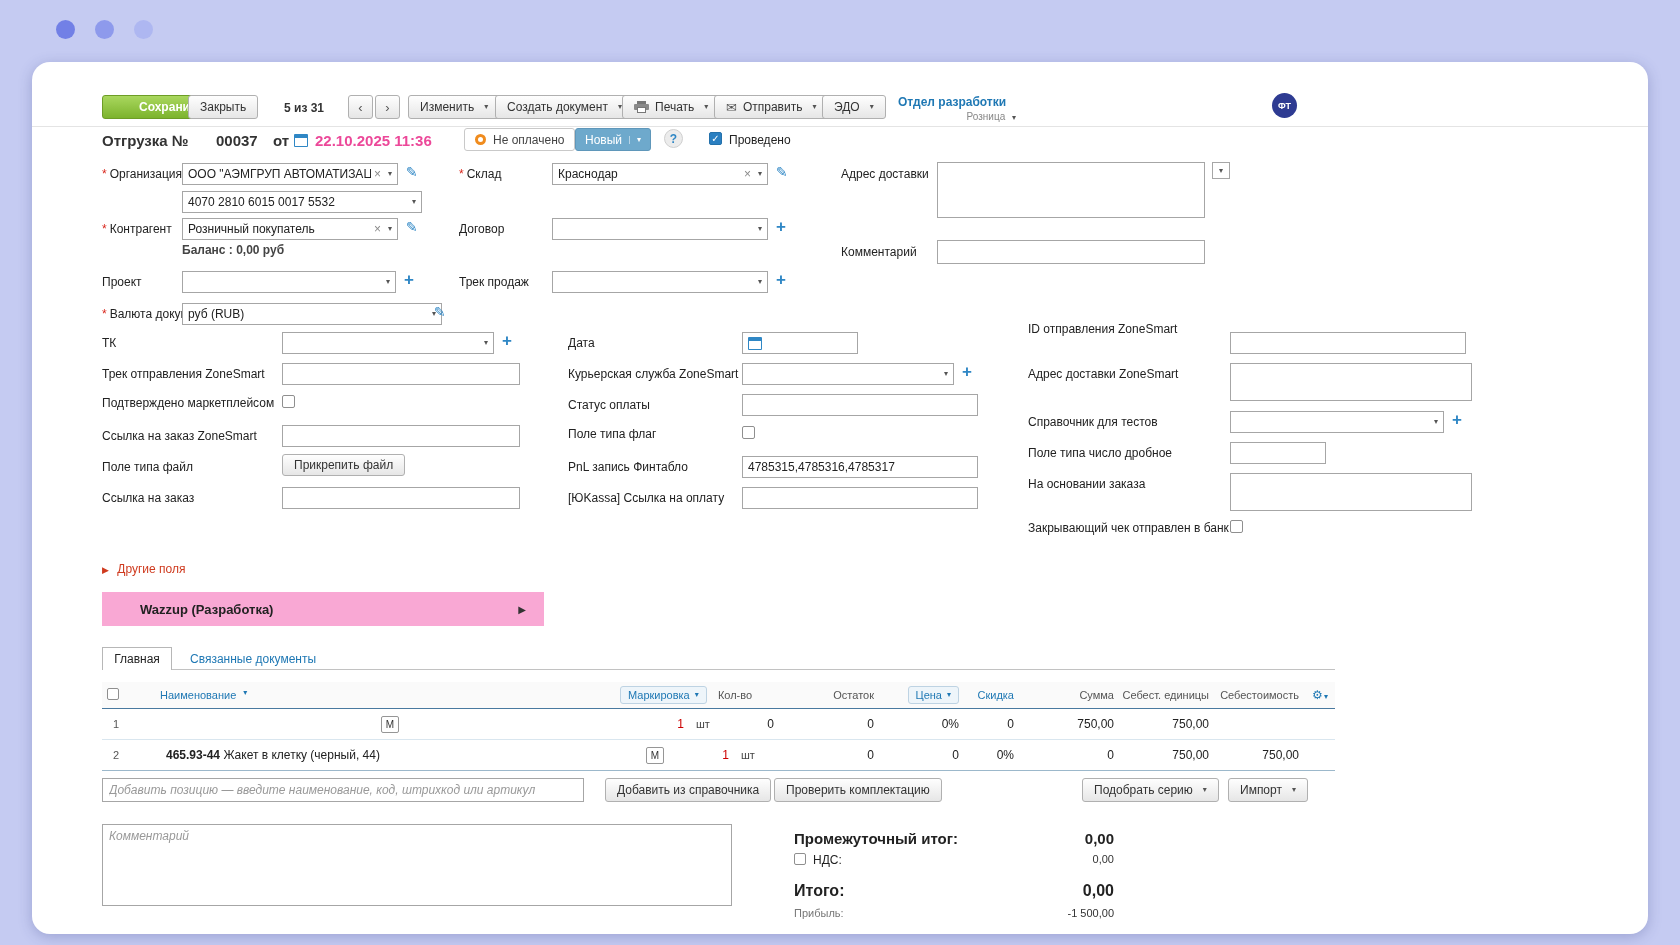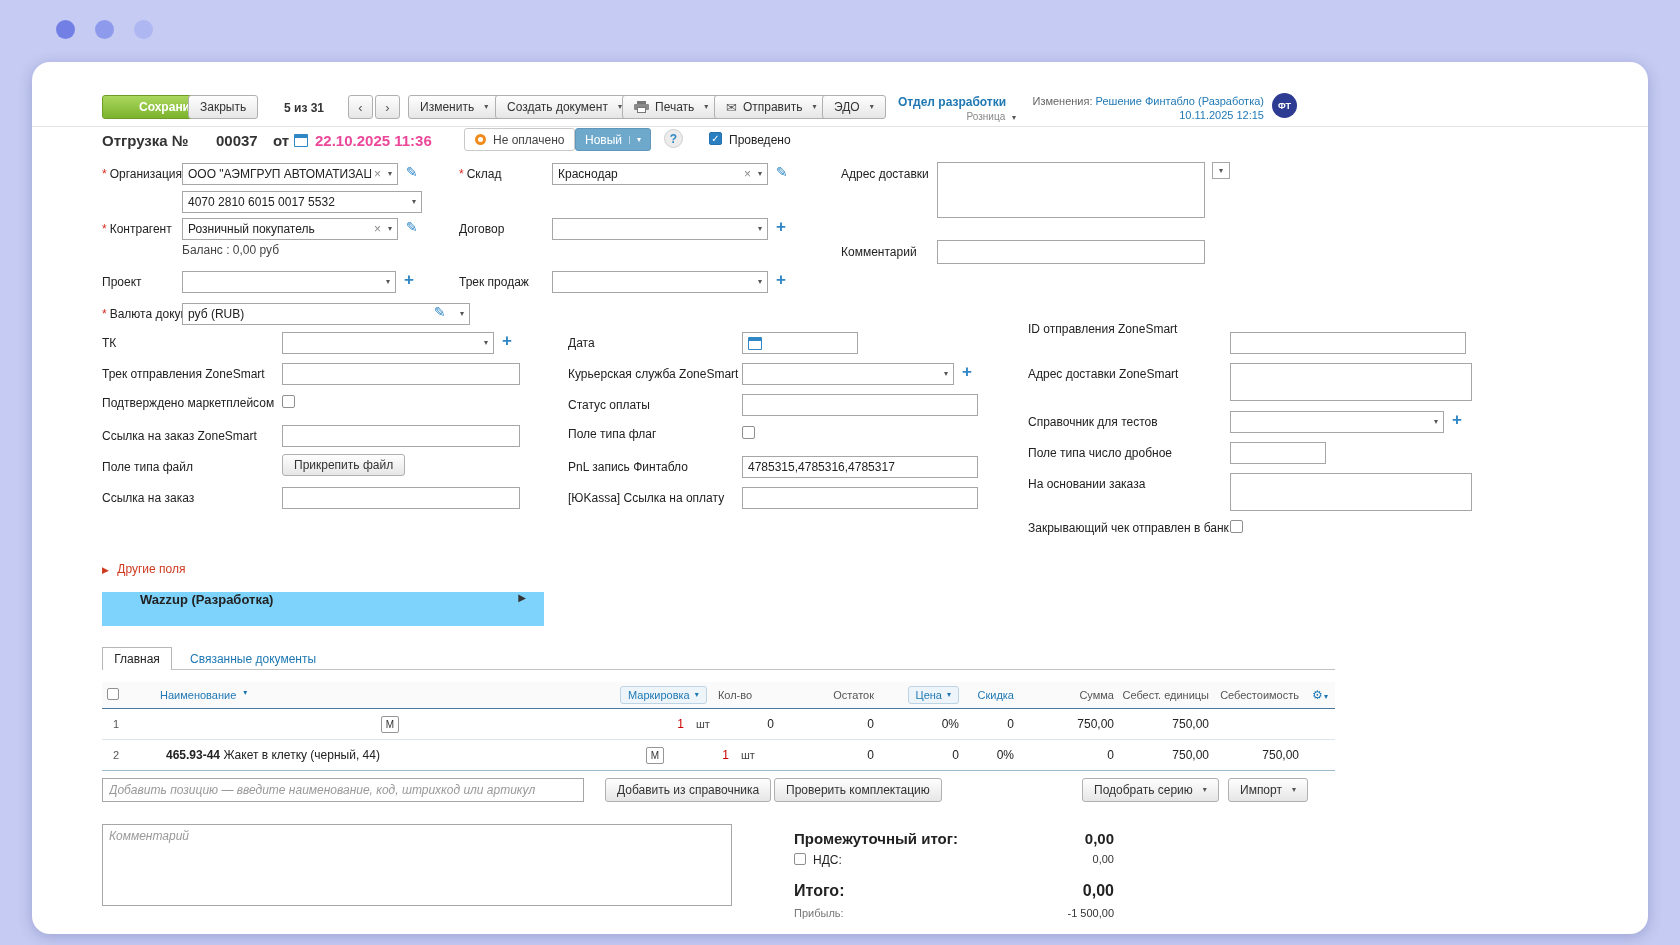--- a/index.html
+++ b/index.html
@@ -36,21 +36,21 @@
               display:inline-flex; align-items:center; gap:7px; padding:0 10px; font-size:12px; color:#444; }
   .orange-circle { width:11px; height:11px; border-radius:50%; border:3px solid #f08c1e; background:#fff; }
   .state-btn { position:absolute; height:23px; background:#6ea9cc; border:1px solid #5f97ba; border-radius:3px;
                color:#fff; font-size:12px; display:inline-flex; align-items:center; padding:0 9px; gap:7px; cursor:pointer; }
   .state-btn .dcaret { color:#fff; border-left:1px solid rgba(255,255,255,.5); padding-left:7px; }
   .avatar { position:absolute; width:25px; height:25px; border-radius:50%; background:#2e3b92; color:#fff;
             font-size:9px; font-weight:bold; display:flex; align-items:center; justify-content:center; cursor:pointer; }
   input.real, textarea.real { position:absolute; border:1px solid #a6a6a6; font-family:inherit; font-size:12px;
             padding:4px 6px; color:#222; outline:none; background:#fff; resize:none; }
   input.real::placeholder, textarea.real::placeholder { color:#999; font-style:italic; }
-  .panel { position:absolute; background:#7dd3fc; display:flex; cursor:pointer; }
+  .panel { position:absolute; background:#f9a8d4; display:flex; align-items:center; cursor:pointer; }
   .tab-active { position:absolute; background:#fff; border:1px solid #b7b7b7; border-bottom:none;
                 font-size:12px; color:#222; display:flex; align-items:center; justify-content:center; z-index:2; }
   .hline { position:absolute; height:1px; background:#c2c2c2; }
   .tbl { position:absolute; left:70px; top:620px; width:1233px; }
   .grid { display:grid; grid-template-columns:28px 30px 460px 70px 45px 45px 100px 85px 55px 100px 95px 90px 30px; align-items:center; }
   .thead { height:27px; background:#fafafa; border-bottom:1px solid #49799f; font-size:11px; color:#555; }
   .trow { height:31px; border-bottom:1px solid #d9e6ef; font-size:12px; color:#222; }
   .trow.last { border-bottom:1px solid #9cb8cb; }
   .tr-right { text-align:right; padding-right:6px; }
   .pill { display:inline-flex; align-items:center; gap:4px; background:#eef5fa; border:1px solid #bed3e3;
@@ -116,27 +116,20 @@
     </button>
 
     <div class="abs" style="left:866px;top:33px;width:118px">
       <div class="link" style="font-size:12px;font-weight:bold">Отдел разработки</div>
       <div style="font-size:10px;color:#888;text-align:right;margin-top:2px">
         <span>Розница</span>
         <span class="dcaret">▾</span>
       </div>
     </div>
 
-    <div class="abs" style="left:958px;top:33px;width:274px;text-align:right">
-      <div style="font-size:11px;white-space:nowrap">
-        <span style="color:#666">Изменения:</span>
-        <span class="link">Решение Финтабло (Разработка)</span>
-      </div>
-      <div class="link" style="font-size:11px;margin-top:2px">10.11.2025 12:15</div>
-    </div>
     <div class="avatar" style="left:1240px;top:31px">ФТ</div>
 
     <div class="hline" style="left:0;top:64px;width:1616px;background:#e4e4e4"></div>
 
     <span class="lbl" style="left:70px;top:70px;font-size:15px;font-weight:bold;color:#333">Отгрузка №</span>
     <span class="lbl" style="left:184px;top:70px;font-size:15px;font-weight:bold;color:#333">00037</span>
     <span class="lbl" style="left:241px;top:70px;font-size:15px;font-weight:bold;color:#333">от</span>
     <span class="abs cal" style="left:262px;top:72px"></span>
     <span class="lbl" style="left:283px;top:70px;font-size:15px;font-weight:bold;color:#ec4899">22.10.2025 11:36</span>
 
@@ -202,42 +195,42 @@
       <span class="val"></span>
       <span class="icons-right">
           <span class="dcaret">▾</span>
         </span>
     </div>
     <span class="plus" style="left:744px;top:158px">+</span>
 
     <span class="lbl" style="left:809px;top:183px">Комментарий</span>
     <input class="real" style="left: 905px; top: 178px; width: 268px; height: 24px;">
 
-    <span class="lbl" style="left:150px;top:181px;color:#444;font-weight:normal">Баланс : 0,00 руб</span>
+    <span class="lbl" style="left:150px;top:181px;color:#444;font-weight:bold">Баланс : 0,00 руб</span>
 
     <span class="lbl" style="left:70px;top:213px">Проект</span>
     <div class="fld" style="left:150px;top:209px;width:214px">
       <span class="val"></span>
       <span class="icons-right">
           <span class="dcaret">▾</span>
         </span>
     </div>
     <span class="plus" style="left:372px;top:211px">+</span>
 
     <span class="lbl" style="left:427px;top:213px">Трек продаж</span>
     <div class="fld" style="left:520px;top:209px;width:216px">
       <span class="val"></span>
       <span class="icons-right">
           <span class="dcaret">▾</span>
         </span>
     </div>
     <span class="plus" style="left:744px;top:211px">+</span>
 
     <span class="lbl req" style="left:70px;top:245px">Валюта документа</span>
-    <div class="fld" style="left:150px;top:241px;width:288px">
+    <div class="fld" style="left:150px;top:241px;width:260px">
       <span class="val">руб (RUB)</span>
       <span class="icons-right">
           <span class="dcaret">▾</span>
         </span>
     </div>
     <span class="pencil" style="left:402px;top:242px">✎</span>
 
     <span class="lbl" style="left:70px;top:274px">ТК</span>
     <div class="fld" style="left:250px;top:270px;width:212px">
       <span class="val"></span>

